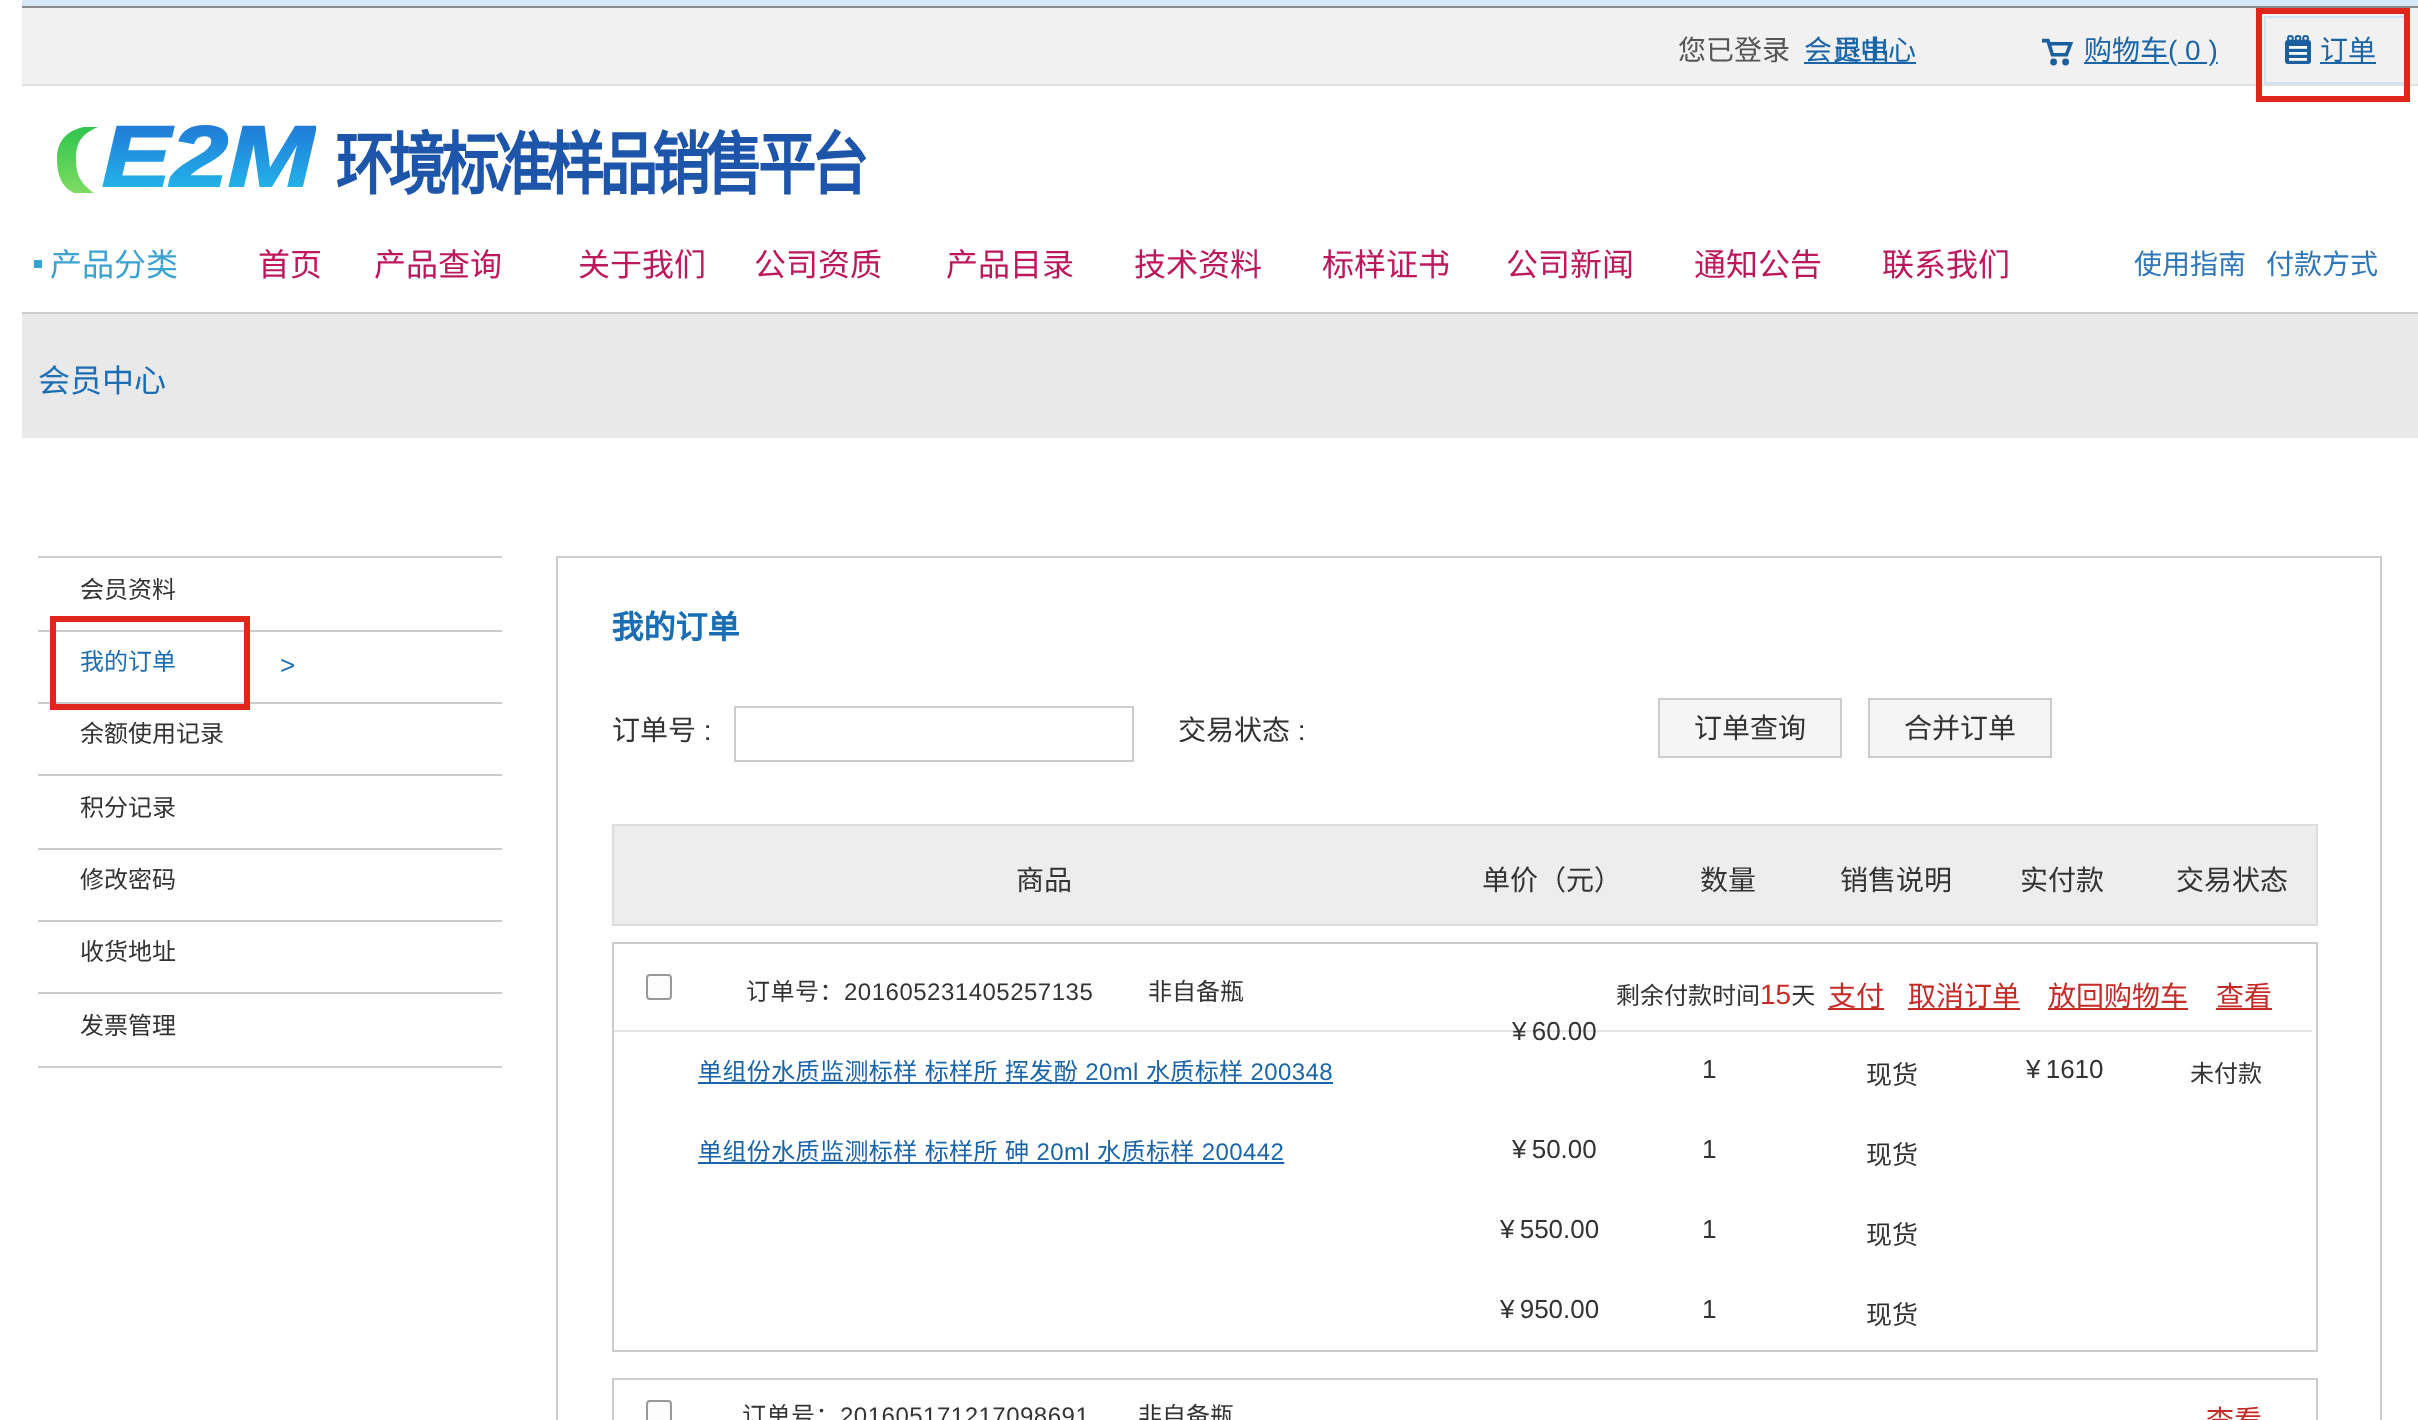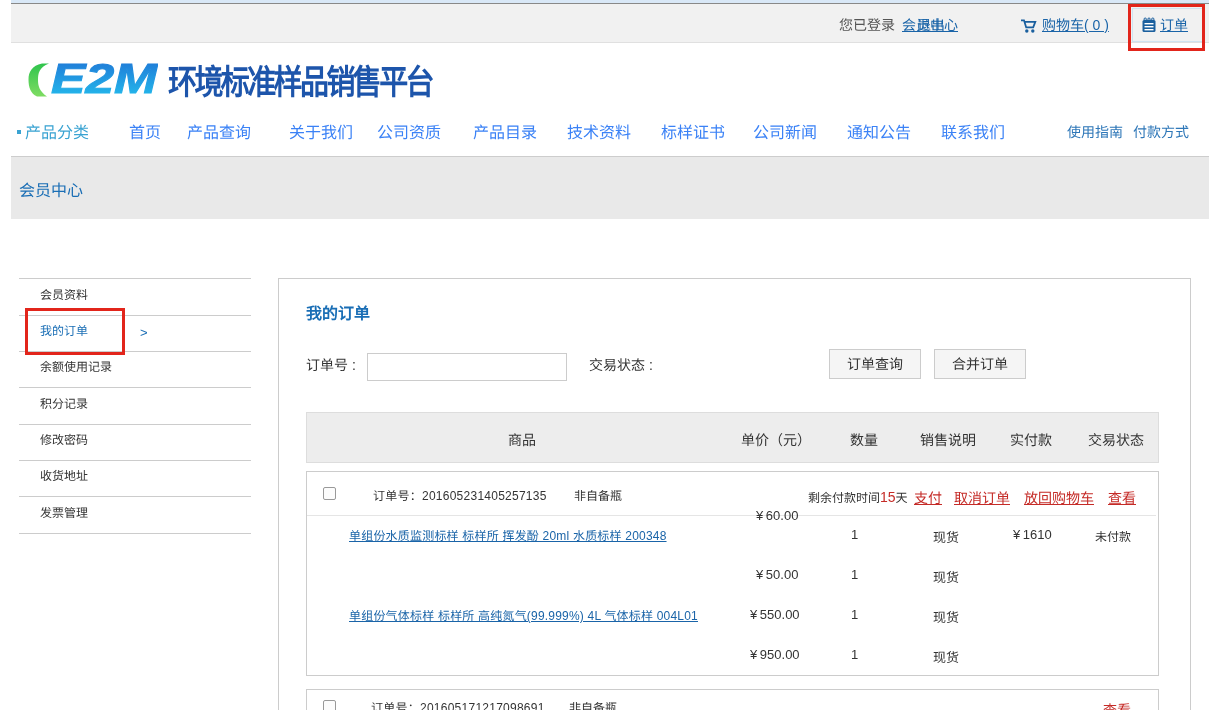--- a/index.html
+++ b/index.html
@@ -1,20 +1,20 @@
 <!DOCTYPE html>
 <html lang="zh-CN"><head>
 <meta charset="utf-8">
 <title>我的订单</title>
 <style>
 html,body{margin:0;padding:0;background:#fff;}
 #page{position:relative;width:1209px;height:710px;overflow:hidden;font-family:"Liberation Sans",sans-serif;background:#fff;margin-left:11px;}
 .abs{position:absolute;}
 a{text-decoration:underline;color:#1a64a8;}
-.dk{color:#3b82f6;}
+.dk{color:#be185d;}
 .red{color:#c52b27;}
 a.red{color:#c52b27;}
 .hl{background:#ccc;height:1px;left:8px;width:232px;}
 .sideitem{left:29px;font-size:12px;color:#333;line-height:14px;}
 .th{font-size:14px;color:#333;top:429px;}
 .cell{font-size:12px;color:#333;}
 </style>
 </head>
 <body>
 <div id="page">
@@ -128,25 +128,25 @@
   <a class="abs red" style="left:1097px;top:487px;font-size:14px;">查看</a>
   <div class="abs" style="left:296px;top:515px;width:849px;height:1px;background:#e5e5e5;"></div>
 
   <a class="abs" style="left:338px;top:526px;font-size:12px;letter-spacing:0.2px;">单组份水质监测标样 标样所 挥发酚 20ml 水质标样 200348</a>
   <div class="abs cell" style="left:745px;top:508px;font-size:13px;">¥ 60.00</div>
   <div class="abs cell" style="left:840px;top:527px;font-size:13px;">1</div>
   <div class="abs cell" style="left:922px;top:527px;font-size:13px;">现货</div>
   <div class="abs cell" style="left:1002px;top:527px;font-size:13px;">¥ 1610</div>
   <div class="abs cell" style="left:1084px;top:527px;">未付款</div>
 
+  <a class="abs" style="left:338px;top:566px;font-size:12px;letter-spacing:0.2px;">单组份水质监测标样 标样所 砷 20ml 水质标样 200442</a>
   <div class="abs cell" style="left:745px;top:567px;font-size:13px;">¥ 50.00</div>
   <div class="abs cell" style="left:840px;top:567px;font-size:13px;">1</div>
   <div class="abs cell" style="left:922px;top:567px;font-size:13px;">现货</div>
 
-  <a class="abs" style="left:338px;top:606px;font-size:12px;letter-spacing:0.2px;">单组份气体标样 标样所 高纯氮气(99.999%) 4L 气体标样 004L01</a>
   <div class="abs cell" style="left:739px;top:607px;font-size:13px;">¥ 550.00</div>
   <div class="abs cell" style="left:840px;top:607px;font-size:13px;">1</div>
   <div class="abs cell" style="left:922px;top:607px;font-size:13px;">现货</div>
 
   <div class="abs cell" style="left:739px;top:647px;font-size:13px;">¥ 950.00</div>
   <div class="abs cell" style="left:840px;top:647px;font-size:13px;">1</div>
   <div class="abs cell" style="left:922px;top:647px;font-size:13px;">现货</div>
 
   <div class="abs" style="left:295px;top:689px;width:851px;height:100px;border:1px solid #ccc;"></div>
   <div class="abs" style="left:312px;top:700px;width:11px;height:11px;border:1px solid #999;background:#fcfcfc;border-radius:2px;"></div>

